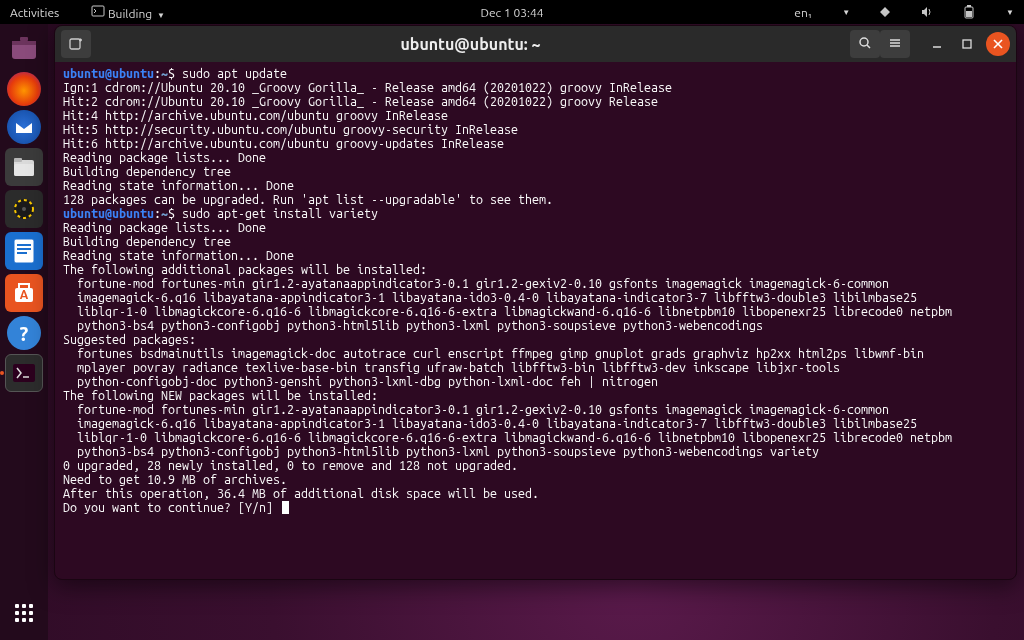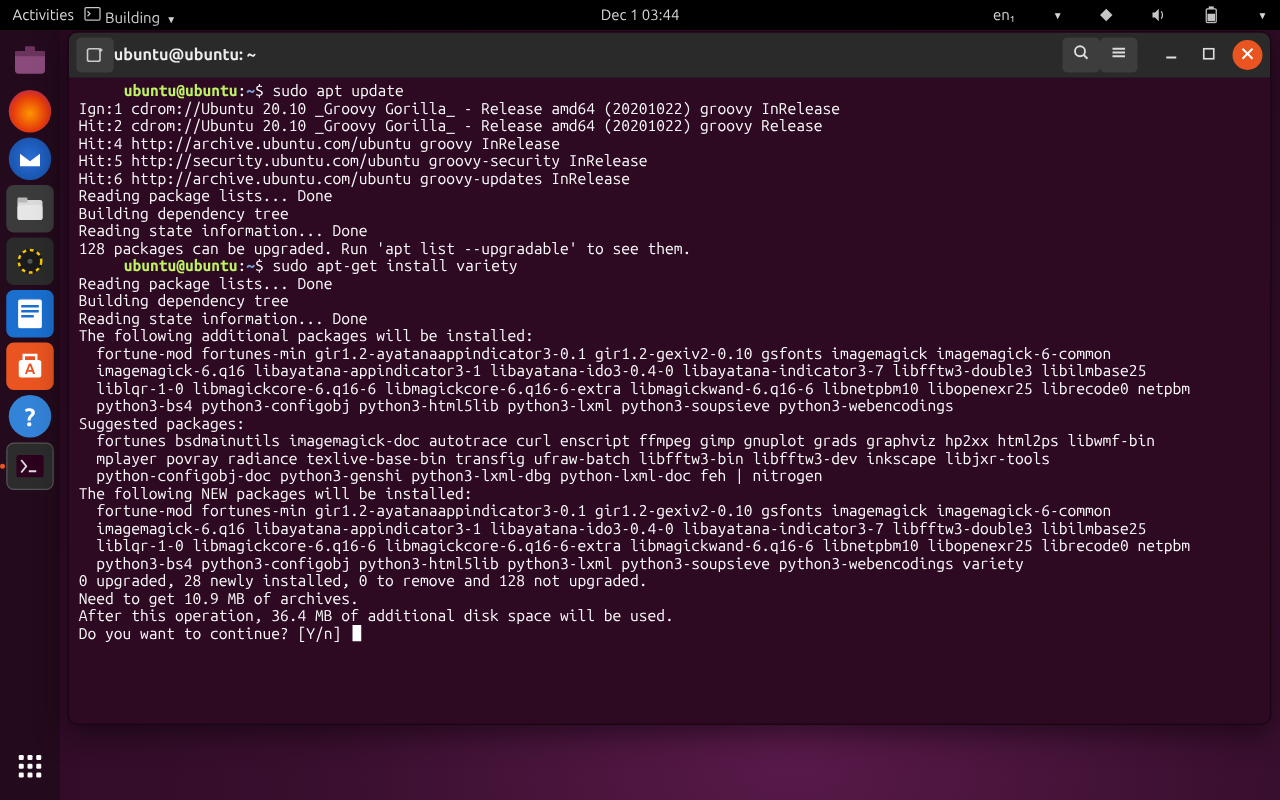--- a/index.html
+++ b/index.html
@@ -15,21 +15,21 @@
     
     .topbar {
       background: #000;
       height: 24px;
       color: #ddd;
       font-size: 12px;
       display: flex;
       align-items: center;
       padding: 0 10px;
     }
-    .topbar-left { display: flex; align-items: center; gap: 8px; }
+    .topbar-left { display: flex; align-items: center; gap: 32px; }
     .topbar-center { position: absolute; left: 50%; transform: translateX(-50%); }
     .topbar-right { margin-left: auto; display: flex; align-items: center; gap: 28px; }
     .tb-icon { width: 14px; height: 14px; display: inline-flex; align-items: center; justify-content: center; }
     .dropdown-tri { font-size: 8px; margin-left: 2px; }
 
     
     .dock {
       position: absolute;
       left: 0; top: 24px; bottom: 0;
       width: 48px;
@@ -83,33 +83,33 @@
       flex-shrink: 0;
     }
     .tb-btn {
       width: 30px; height: 28px;
       border-radius: 4px;
       display: flex; align-items: center; justify-content: center;
       color: #ddd;
     }
     .tb-btn.round { background: #3d3d3d; }
     .tb-btn.close { background: #e95420; border-radius: 50%; width: 24px; height: 24px; margin-left: 4px; }
-    .term-title { flex: 1; color: #eee; font-size: 13px; font-weight: bold; }
+    .term-title { flex: 1; text-align: center; color: #eee; font-size: 16px; font-weight: bold; }
 
     .term-body {
       flex: 1;
       padding: 4px 8px 6px 8px;
       font-family: "Ubuntu Mono", "DejaVu Sans Mono", monospace;
       font-size: 12.5px;
       line-height: 14px;
       color: #fafafa;
       overflow: hidden;
       white-space: pre;
     }
-    .col-green { color: #bef264; font-weight: bold; margin-left: 36px; }
+    .col-green { color: #3b82f6; font-weight: bold; }
     .col-blue  { color: #729fcf; font-weight: bold; }
     .col-white { color: #fefefe; }
     .cursor {
       display: inline-block;
       width: 7px; height: 13px;
       background: #fefefe;
       vertical-align: -2px;
       margin-left: 2px;
     }
 

